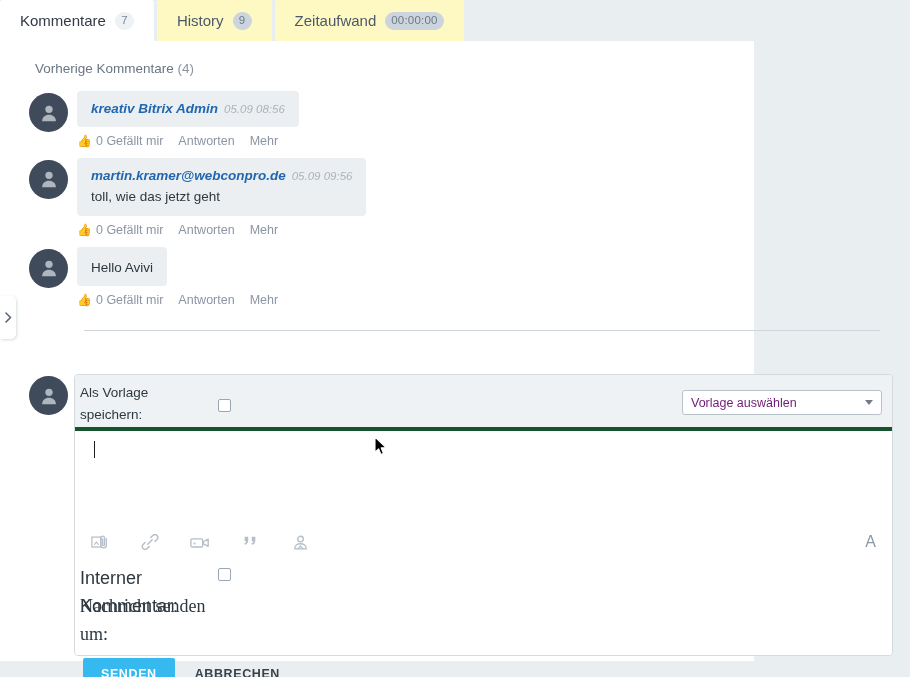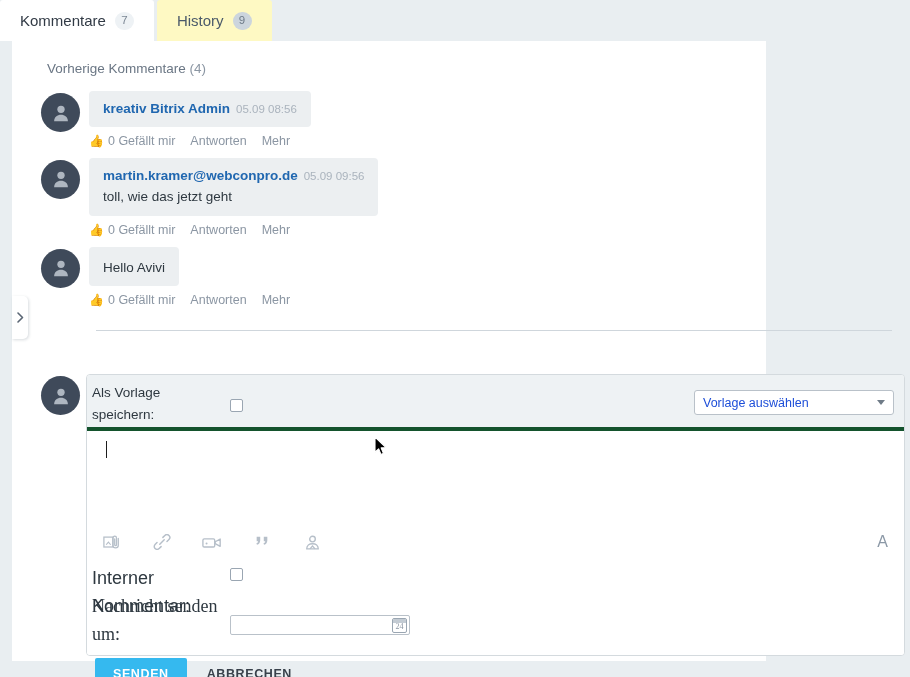--- a/index.html
+++ b/index.html
@@ -57,21 +57,21 @@
     color: #7b8794;
     font-size: 11.5px;
     line-height: 1;
   }
   .tab:not(.active) .badge { background: #ccd5dd; color: #6d7a88; }
   .badge.wide { letter-spacing: .2px; }
 
   
   .panel {
     position: absolute;
-    top: 41px; left: 12px;
+    top: 41px; left: 0;
     width: 754px;
     height: 620px;
     background: #ffffff;
   }
 
   
   .drawer-handle {
     position: absolute;
     left: 0; top: 255px;
     width: 16px; height: 43px;
@@ -110,21 +110,21 @@
   }
   .avatar svg { display: block; }
   .c-body { margin-left: 48px; }
   .bubble {
     display: inline-block;
     background: #eceff1;
     border-radius: 4px;
     padding: 8px 14px 10px 14px;
     max-width: 640px;
   }
-  .c-head { white-space: nowrap; line-height: 1.1; }
+  .c-head { white-space: nowrap; line-height: 1.1; font-style: italic; }
   .c-author {
     font-size: 13.5px;
     font-weight: bold;
     color: #2067b0;
     cursor: pointer;
   }
   .c-time {
     font-size: 11.5px;
     color: #aab3bd;
     margin-left: 6px;
@@ -198,21 +198,21 @@
     position: absolute;
     right: 10px; top: 15px;
     width: 200px; height: 25px;
     border: 1px solid #b9c1c9;
     border-radius: 3px;
     background: #ffffff;
     display: flex;
     align-items: center;
     padding: 0 8px;
     font-size: 12.5px;
-    color: #1d4ed8;
+    color: #701a75;
     cursor: pointer;
   }
   .tpl-select .txt { flex: 1; }
   .caret-dn {
     width: 0; height: 0;
     border-left: 4.5px solid transparent;
     border-right: 4.5px solid transparent;
     border-top: 5px solid #6f7b87;
   }
 
@@ -356,20 +356,24 @@
 <div class="page">
 
   <div class="tabbar">
     <div class="tab active">
       <span class="label">Kommentare</span>
       <span class="badge">7</span>
     </div>
     <div class="tab">
       <span class="label">History</span>
       <span class="badge">9</span>
+    </div>
+    <div class="tab">
+      <span class="label">Zeitaufwand</span>
+      <span class="badge wide">00:00:00</span>
     </div>
   </div>
 
   <div class="panel">
 
     <div class="drawer-handle">
       <span>
         <svg width="7" height="11" viewBox="0 0 7 11">
           <path d="M1 1 L5.5 5.5 L1 10" fill="none" stroke="#5a6674" stroke-width="1.6" stroke-linecap="round" stroke-linejoin="round"></path>
         </svg>
@@ -519,25 +523,20 @@
           <span class="tb-right">A</span>
         </div>
 
         <div class="editor-fields">
           <div class="field-row" style="height:26px;">
             <span class="f-label">Interner Kommentar:</span>
             <span class="f-check"></span>
           </div>
           <div class="field-row" style="height:48px;font-family:Liberation Serif, serif;">
             <span class="f-label">Nachricht senden um:</span>
-            <span class="datebox">
-              <span class="cal-icon">
-                <span class="num">24</span>
-              </span>
-            </span>
           </div>
         </div>
 
       </div>
     </div>
 
     <div class="footer">
       <button class="btn-send">SENDEN</button>
       <button class="btn-cancel">ABBRECHEN</button>
     </div>

